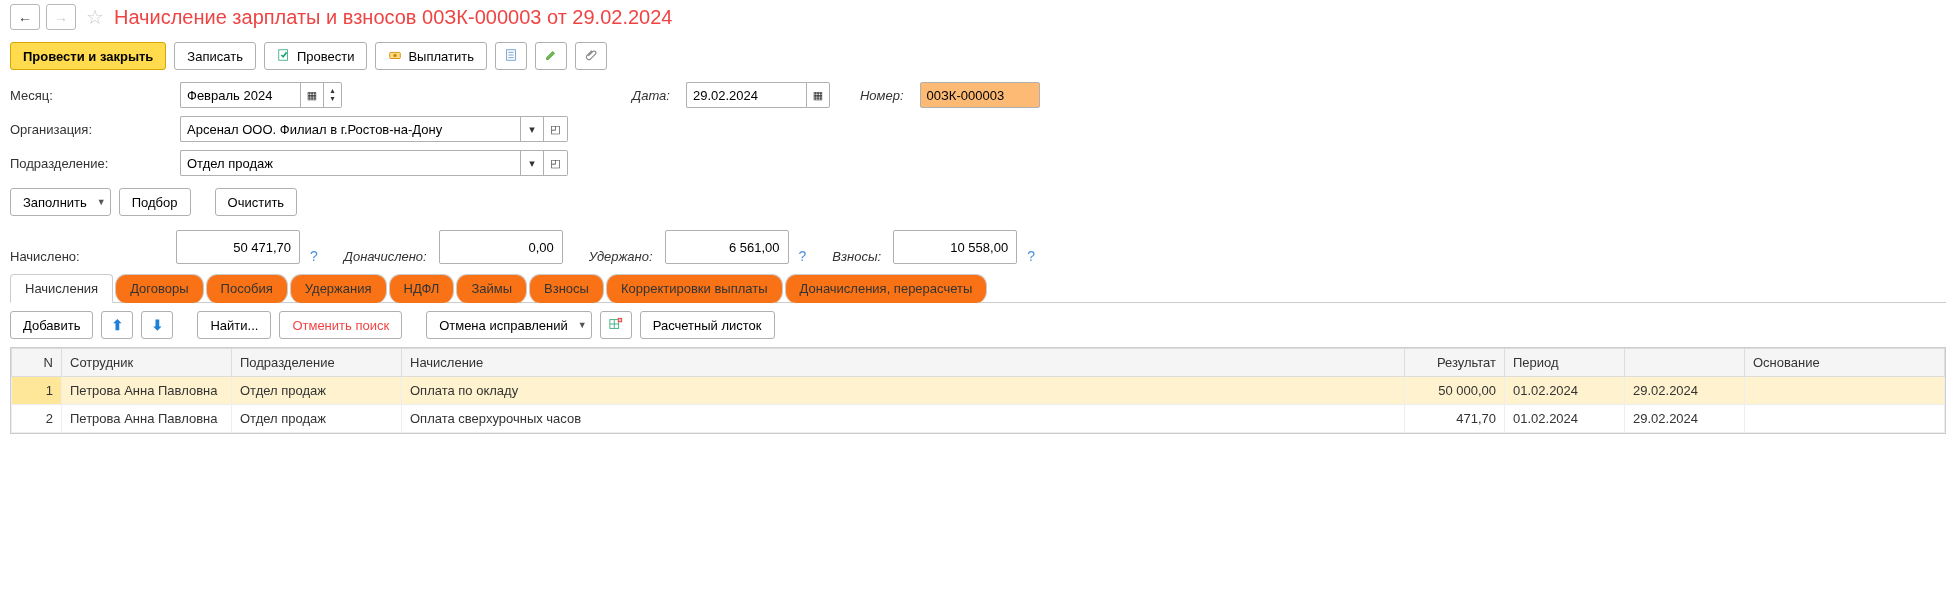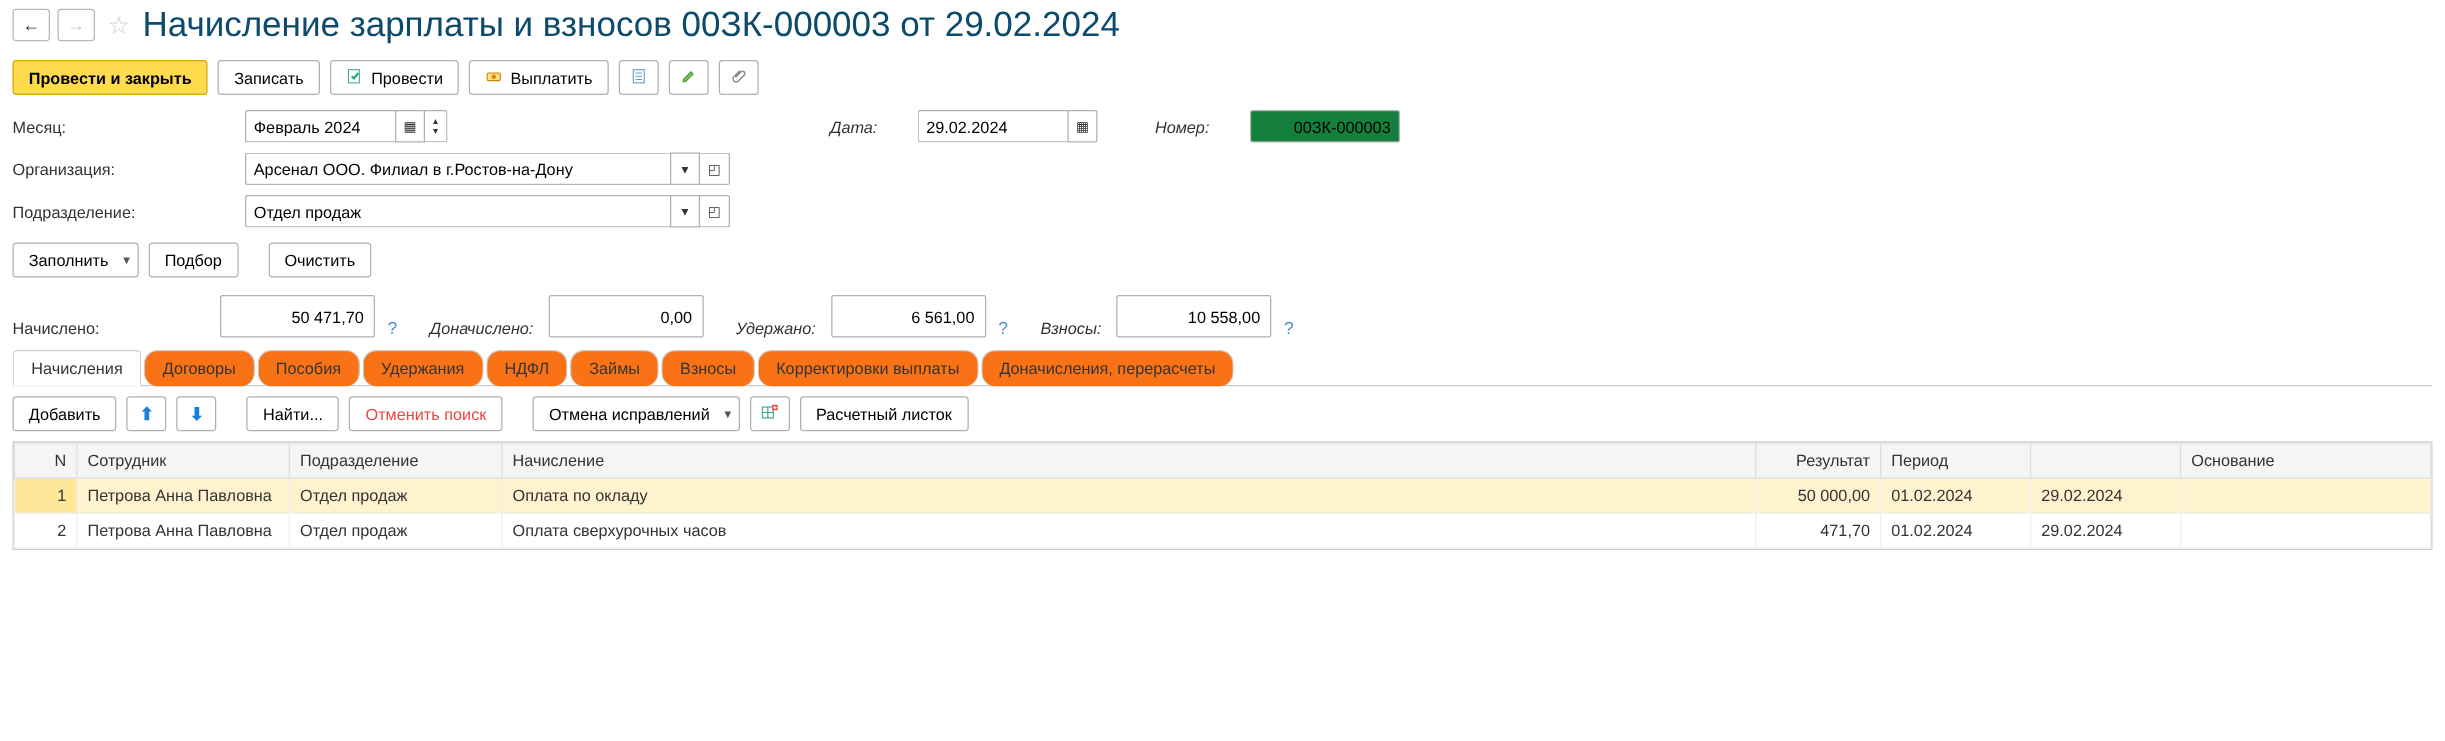--- a/index.html
+++ b/index.html
@@ -21,21 +21,21 @@
     width: 30px; height: 26px;
     border: 1px solid #b8b8b8;
     background: #fff;
     border-radius: 3px;
     display:flex;align-items:center;justify-content:center;
     font-size: 14px;
     cursor: pointer;
   }
   .nav-btn.disabled { color: #ccc; cursor: default; }
   .star-icon { color: #ccc; font-size: 20px; margin: 0 4px; }
-  .page-title { font-size: 28px; color: #0c4a6e; font-weight: normal; }
+  .page-title { font-size: 20px; color: #ef4444; font-weight: normal; }
   
   .toolbar {
     display: flex;
     align-items: center;
     padding: 8px 10px;
     gap: 8px;
     flex-wrap: wrap;
   }
   .btn {
     height: 28px;
@@ -56,33 +56,33 @@
   }
   .btn.icon-only { width: 32px; padding: 0; justify-content: center; }
   .btn.disabled { color: #ef4444; cursor: default; }
   .icon-sq { width:14px; height:14px; display:inline-block; }
   
   .form-area { padding: 0 10px; }
   .form-row {
     display: flex;
     align-items: center;
     padding: 4px 0;
-    gap: 26px;
+    gap: 10px;
   }
   .lbl { width: 160px; color: #333; }
   .lbl-inline { color: #333; margin-left: 20px; margin-right: 6px; font-style: italic; }
   .input {
     height: 26px;
     border: 1px solid #b0b0b0;
     background: #fff;
     padding: 0 6px;
     font-size: 13px;
     border-radius: 2px;
   }
-  .input.readonly { background: #15803d; text-align: right; }
+  .input.readonly { background: #fdba74; }
   .input-group { display: flex; }
   .input-group .input { border-right: none; border-radius: 2px 0 0 2px; }
   .input-group .addon {
     width: 24px; height: 26px;
     border: 1px solid #b0b0b0;
     background: #fff;
     display:flex;align-items:center;justify-content:center;
     font-size: 11px;
     cursor: pointer;
   }

